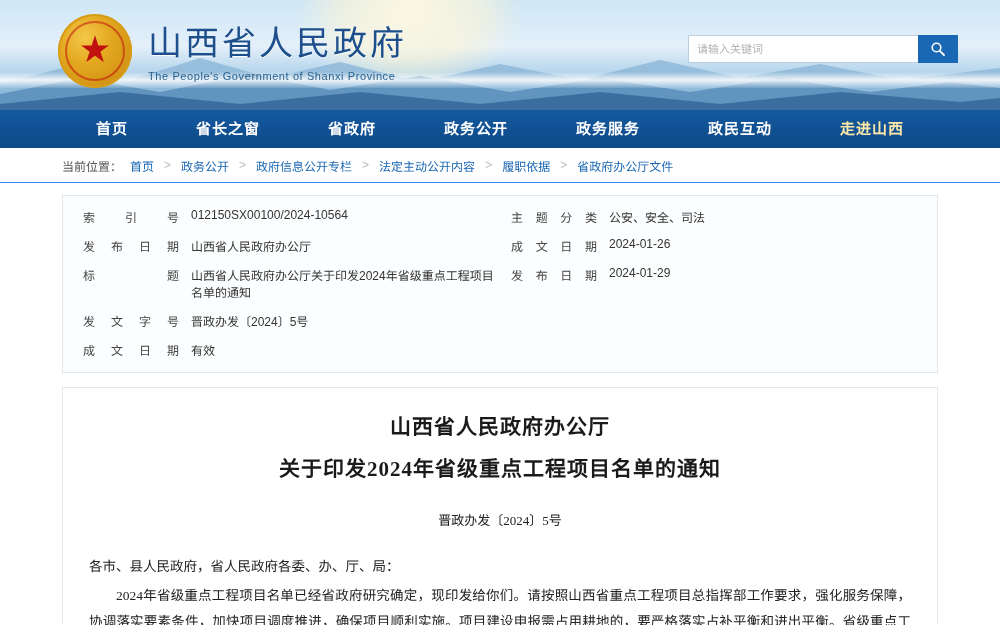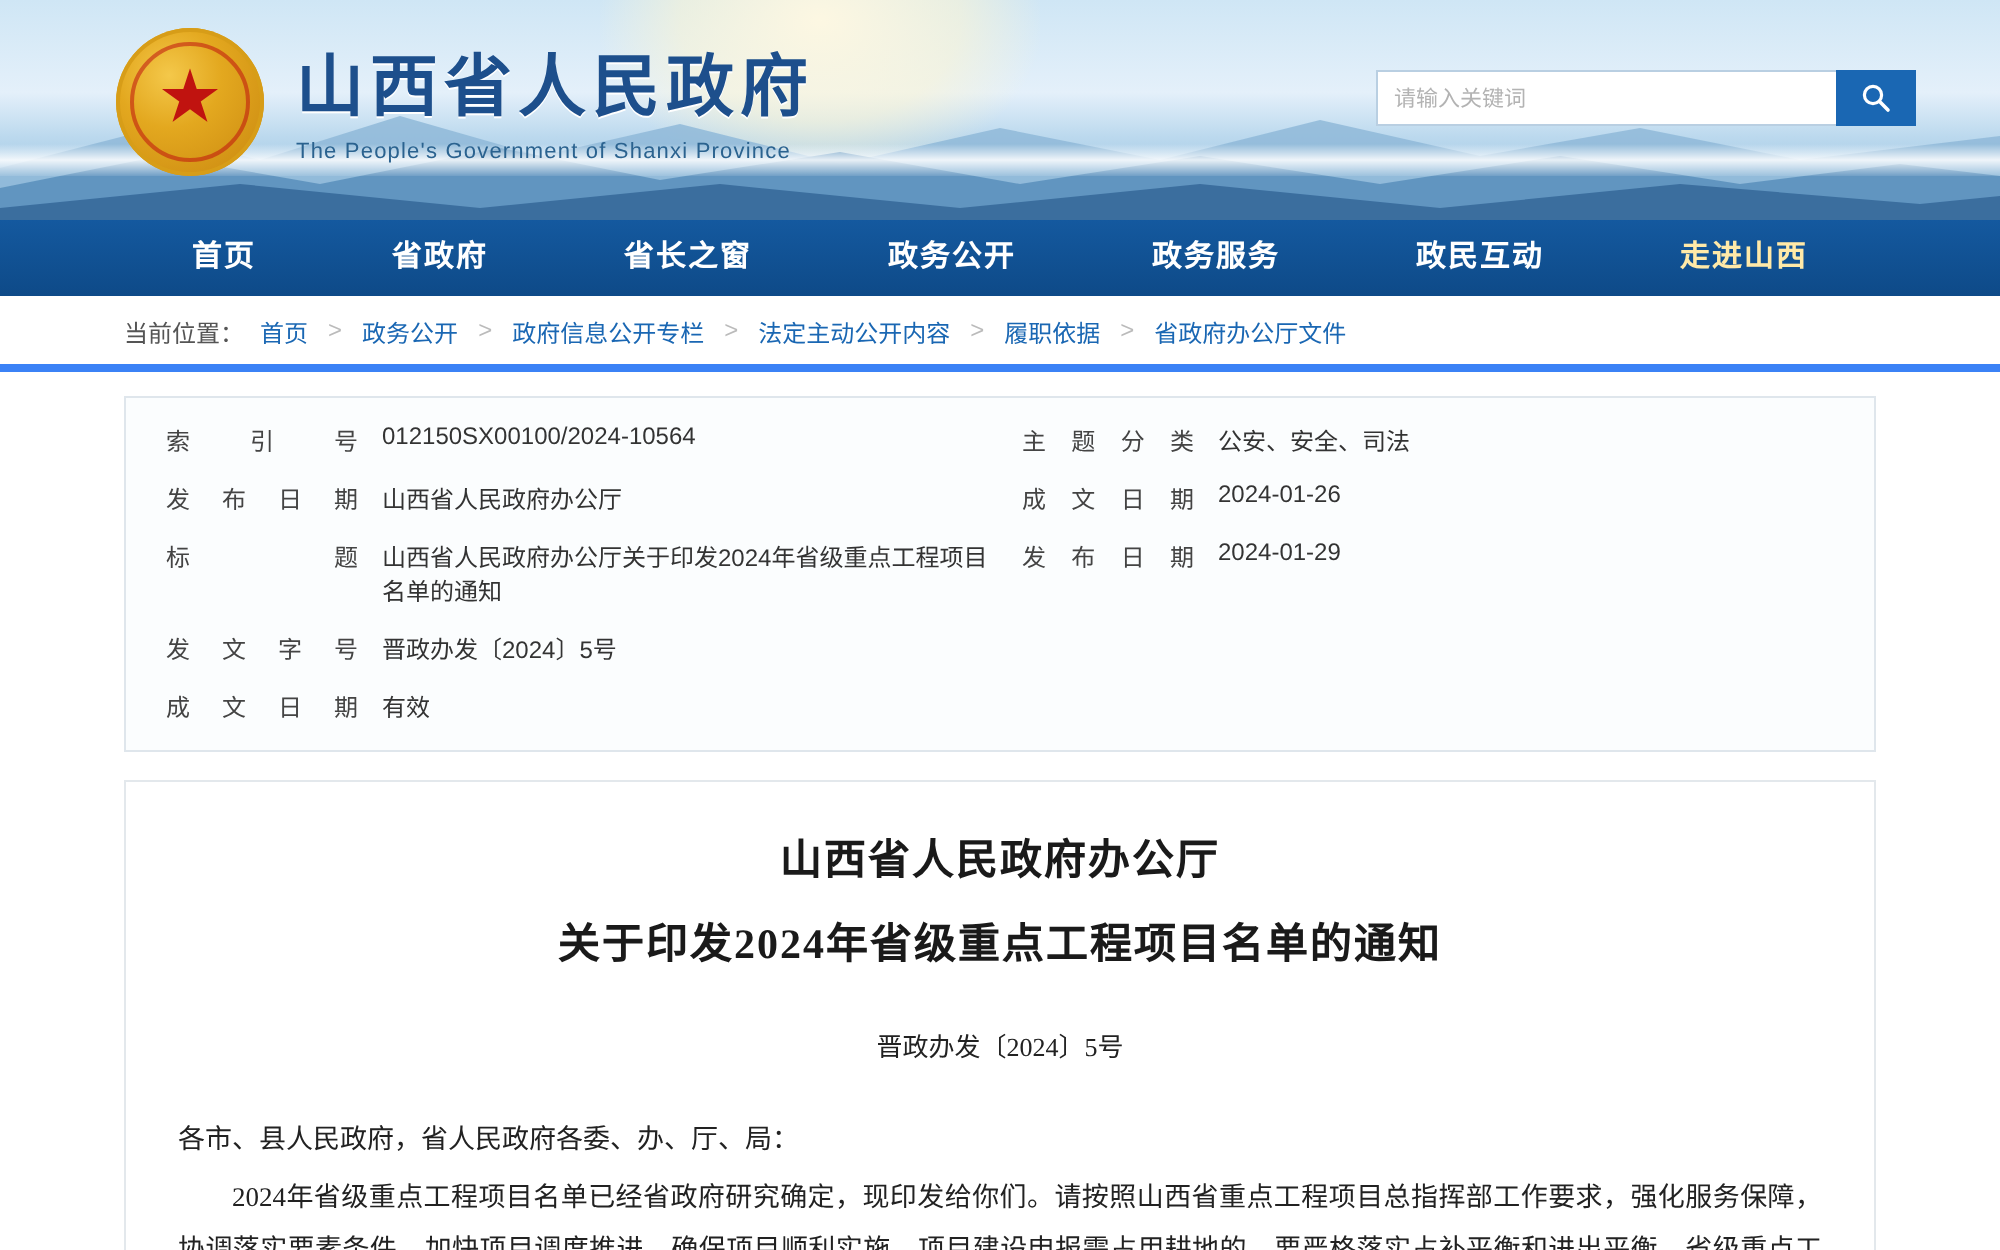--- a/index.html
+++ b/index.html
@@ -40,21 +40,21 @@
   }
   .emblem .ring {
     position:absolute; left:7px; top:7px; right:7px; bottom:7px;
     border:2px solid rgba(192,19,15,.55); border-radius:50%;
   }
   .site-title {
     position:absolute; left:148px; top:16px;
   }
   .site-title .cn {
     font-family:"Liberation Serif", serif;
-    font-size:34px; font-weight:bold; color:#1d4f8c; letter-spacing:3px;
+    font-size:34px; font-weight:normal; color:#1d4f8c; letter-spacing:3px;
     text-shadow:0 1px 0 #fff;
   }
   .site-title .en {
     font-size:11px; color:#2a628f; letter-spacing:.6px; margin-top:5px;
   }
   .searchbox {
     position:absolute; right:42px; top:35px; display:flex; align-items:stretch;
   }
   .searchbox input {
     width:230px; height:28px; border:1px solid #b9cfe2; border-right:none;
@@ -70,21 +70,21 @@
   .nav {
     height:38px; background:linear-gradient(to bottom,#14599f,#0e4a88);
     display:flex; align-items:center; justify-content:center; gap:0;
   }
   .nav .item {
     color:#fff; font-size:15px; font-weight:bold; letter-spacing:1px;
     padding:0 34px; line-height:38px; cursor:pointer; white-space:nowrap;
   }
   .nav .item.special { color:#ffe9a8; }
   
-  .crumb-wrap { background:#fff; border-bottom:4px solid #3b82f6; }
+  .crumb-wrap { background:#fff; border-bottom:1px solid #3b82f6; }
   .crumb {
     width:876px; margin:0 auto; height:34px; display:flex; align-items:center;
     font-size:12px; color:#666; gap:2px;
   }
   .crumb .label { color:#555; margin-right:6px; }
   .crumb a { color:#1a67b3; text-decoration:none; cursor:pointer; }
   .crumb .sep { color:#bbb; margin:0 8px; }
   
   .meta-wrap {
     width:876px; margin:12px auto 0; border:1px solid #dfe6ec; background:#fbfdfe;
@@ -149,22 +149,22 @@
       <svg width="16" height="16" viewBox="0 0 16 16">
         <circle cx="6.5" cy="6.5" r="4.3" fill="none" stroke="#ffffff" stroke-width="1.6"></circle>
         <line x1="9.8" y1="9.8" x2="14" y2="14" stroke="#ffffff" stroke-width="1.8" stroke-linecap="round"></line>
       </svg>
     </div>
   </div>
 </div>
 
 <div class="nav">
   <div class="item">首页</div>
+  <div class="item">省长之窗</div>
   <div class="item">省政府</div>
-  <div class="item">省长之窗</div>
   <div class="item">政务公开</div>
   <div class="item">政务服务</div>
   <div class="item">政民互动</div>
   <div class="item special">走进山西</div>
 </div>
 
 <div class="crumb-wrap">
   <div class="crumb">
     <span class="label">当前位置：</span>
     <a>首页</a>

